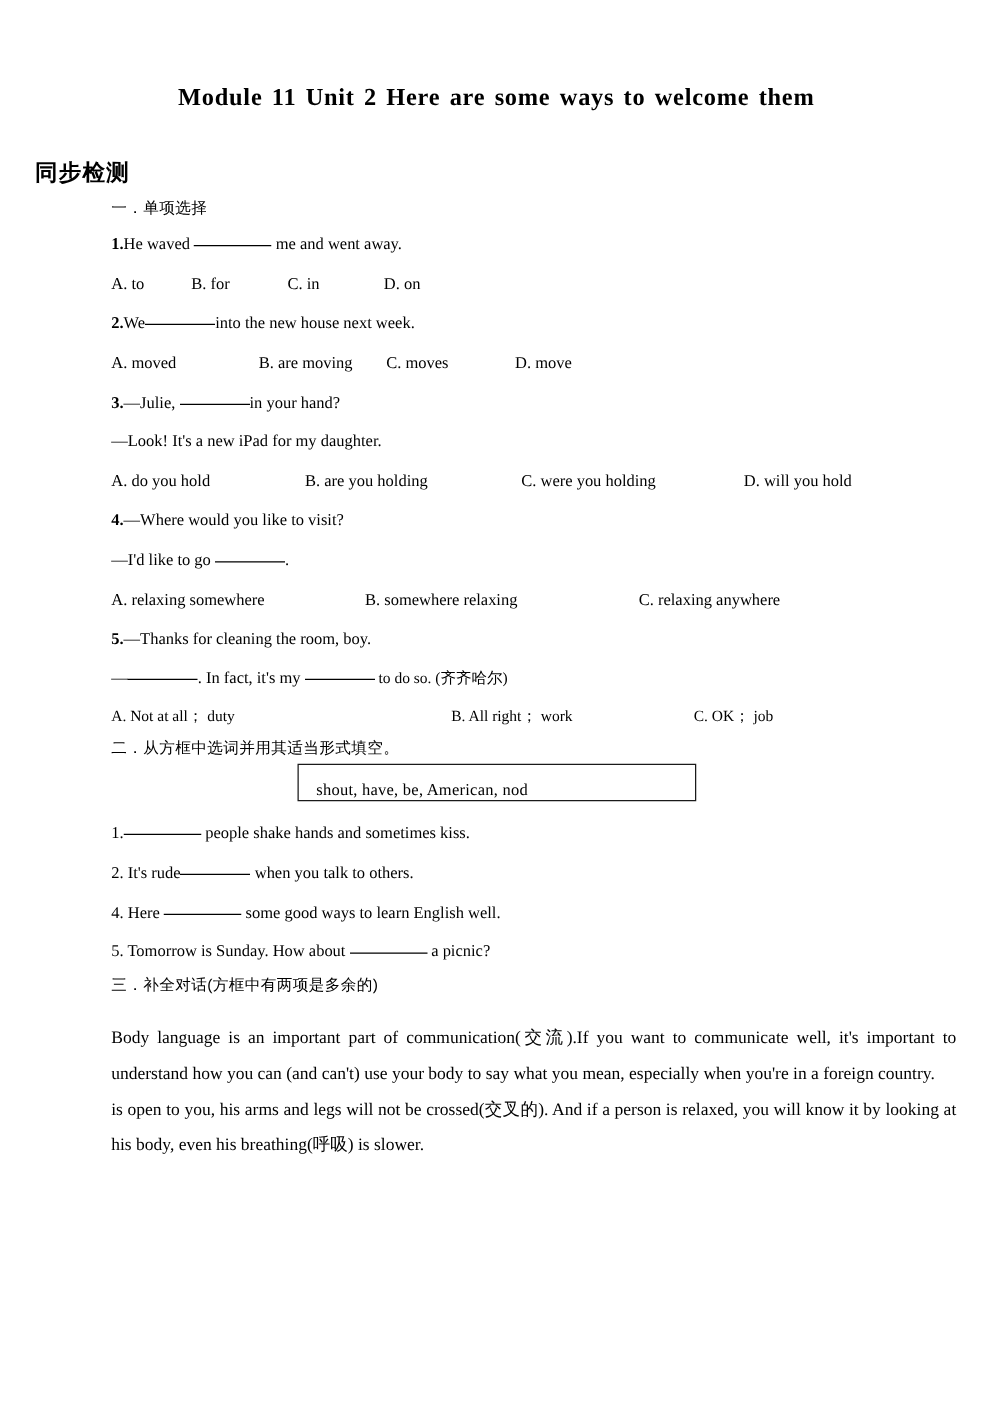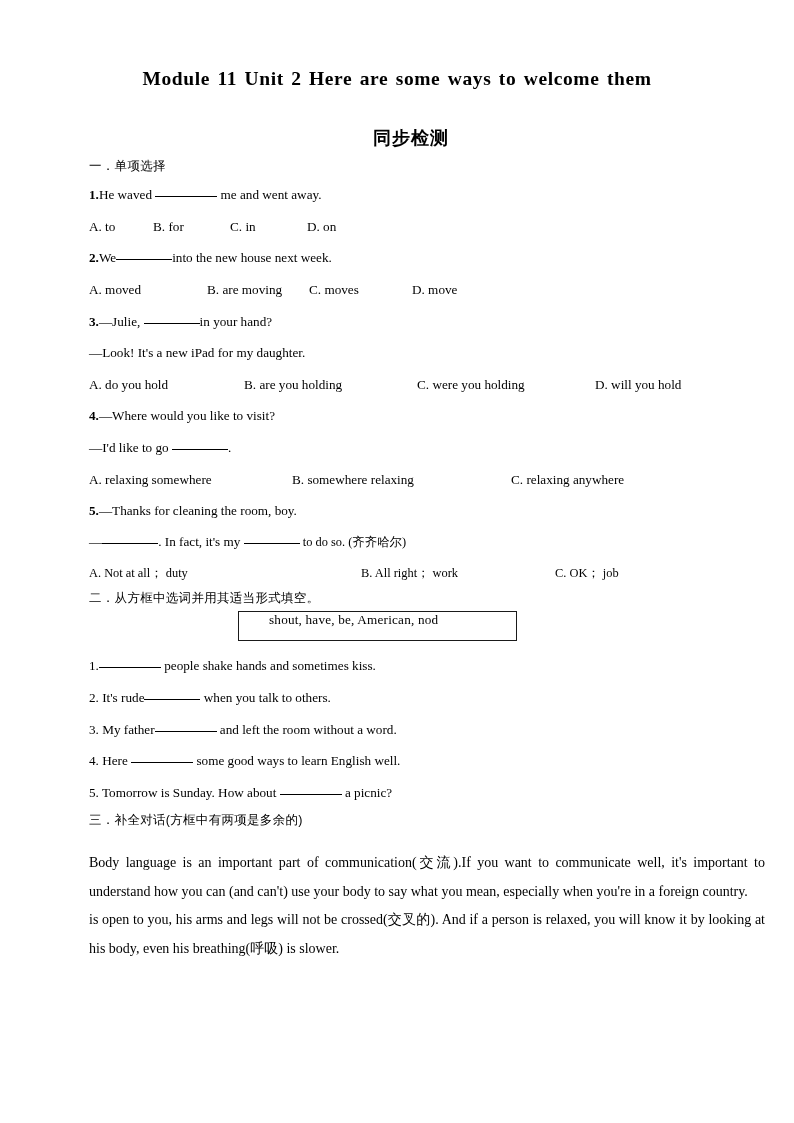--- a/index.html
+++ b/index.html
@@ -31,21 +31,21 @@
     font-family: "Liberation Serif", "DejaVu Serif", serif;
     font-weight: bold;
     font-size: 19.5px;
     letter-spacing: 0.6px;
     word-spacing: 2px;
   }
   .doc-subtitle {
     position: absolute;
     left: 0; right: 0;
     top: 126px;
-    text-align: center;
+    text-align: left;
     font-family: Liberation Serif, serif;
     font-weight: bold;
     font-size: 18px;
     letter-spacing: 1px;
     padding-left: 28px;
   }
   .body-area {
     position: absolute;
     left: 89px;
     top: 158px;
@@ -79,27 +79,27 @@
   .opt { display: inline-block; }
   .wordbox-wrap {
     position: relative;
     height: 36px;
     margin: 1px 0 10px 0;
   }
   .wordbox {
     position: absolute;
     left: 149px;
     top: 0;
-    width: 279px;
+    width: 319px;
     height: 30px;
     border: 1px solid #1a1a1a;
     box-sizing: border-box;
     display: flex;
-    align-items: flex-start;
-    padding-left: 30px;
+    align-items: flex-end;
+    padding-left: 14px;
     font-size: 13.2px;
     letter-spacing: 0.2px;
   }
   .fillline {
     font-size: 13.2px;
     line-height: 1.3;
     margin: 0 0 14.5px 0;
     white-space: nowrap;
   }
   .passage {
@@ -175,23 +175,20 @@
       </div>
     </div>
 
     <div class="fillline">
       <span>1.</span><span></span><span class="blank-m"></span><span> people shake hands and sometimes kiss.</span>
     </div>
     <div class="fillline">
       <span>2.</span> <span>It's rude</span><span class="blank-s"></span><span> when you talk to others.</span>
     </div>
     <div class="fillline">
-      <span>3.</span> <span>My father</span><span class="blank-m"></span><span> and left the room without a word.</span>
-    </div>
-    <div class="fillline">
       <span>4.</span> <span>Here </span><span class="blank-m"></span><span> some good ways to learn English  well.</span>
     </div>
     <div class="fillline" style="margin-bottom:11px">
       <span>5.</span> <span>Tomorrow is Sunday. How about </span><span class="blank-m"></span><span> a picnic?</span>
     </div>
 
     <div class="sec-head sec3-head">三．补全对话(方框中有两项是多余的)</div>
 
     <div class="passage">
       <p>Body  language  is  an  important  part  of  communication(交流).If  you  want  to  communicate  well,  it's  important  to understand how you can (and can't) use your body to say what you mean, especially when you're in a foreign country.</p>

